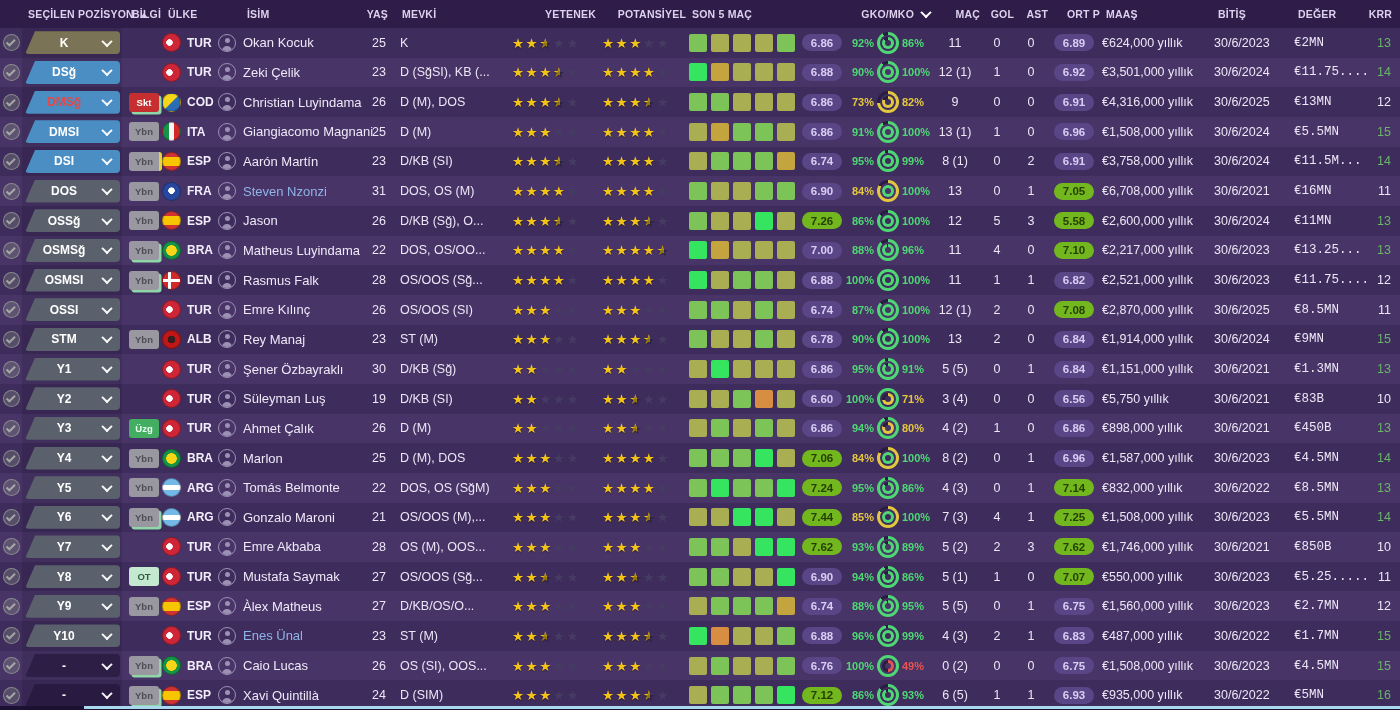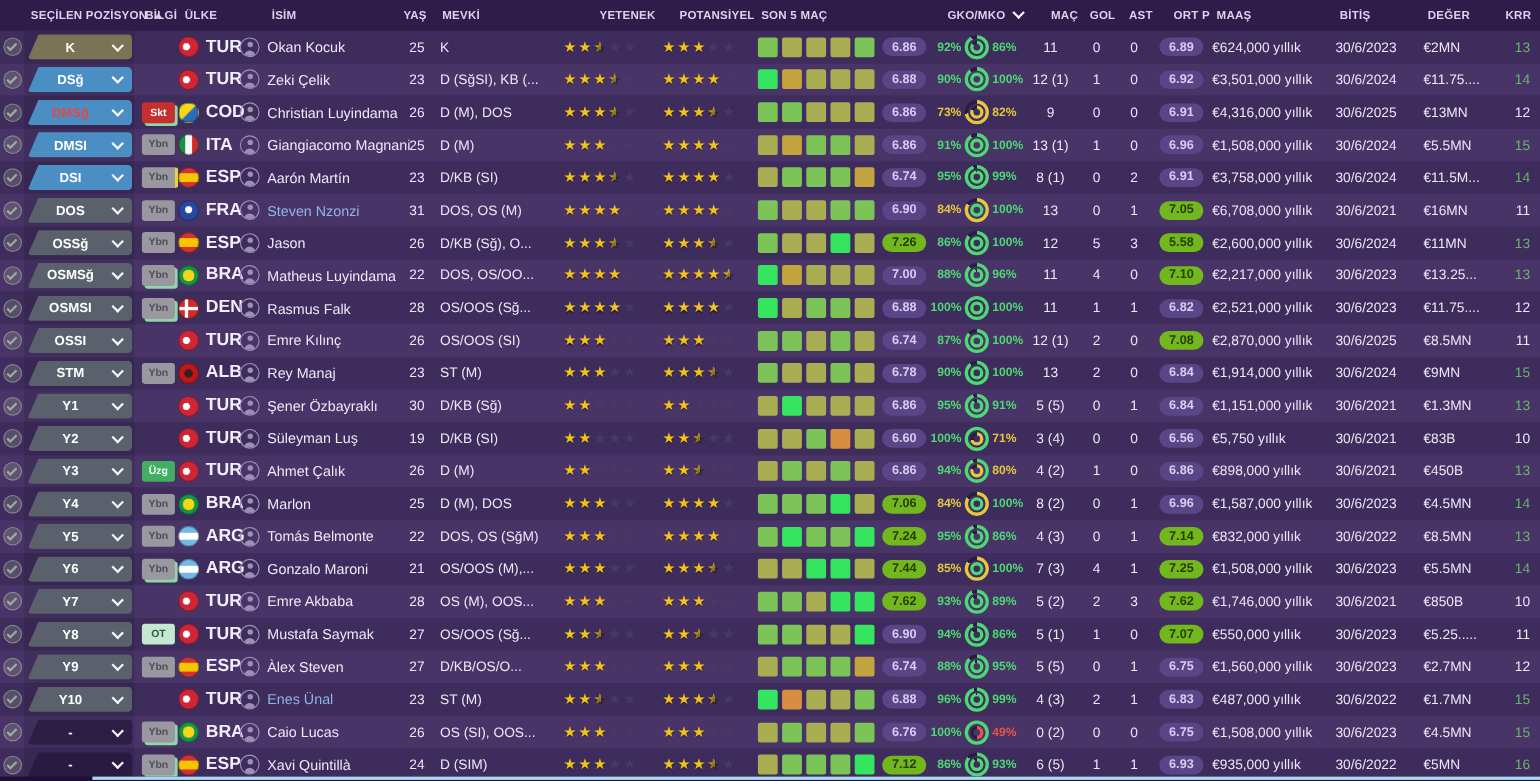--- a/index.html
+++ b/index.html
@@ -48,21 +48,21 @@
   .flag{width:17px;height:17px;border-radius:50%;border:1px solid rgba(0,0,0,.3);flex:0 0 auto;}
   .f-TUR{background:radial-gradient(circle at 38% 50%, #fff 0 3px, #cf2637 3.5px);}
   .f-COD{background:linear-gradient(135deg,#f7d618 48%,#2a6db5 52%);}
   .f-ITA{background:linear-gradient(90deg,#159447 33%,#f5f5f5 33% 66%,#d02a2a 66%);}
   .f-ESP{background:linear-gradient(180deg,#d03333 25%,#f7c600 25% 75%,#d03333 75%);}
   .f-FRA{background:radial-gradient(circle at 50% 45%, #fff 0 3px, #27489e 3.5px);}
   .f-BRA{background:radial-gradient(circle,#f7d618 0 42%,#159447 46%);}
   .f-DEN{background:linear-gradient(#fff,#fff) 0 50%/100% 3px no-repeat,linear-gradient(#fff,#fff) 35% 0/3px 100% no-repeat,#d02a2a;}
   .f-ALB{background:radial-gradient(circle,#3a1d1d 0 30%,#c01818 34%);}
   .f-ARG{background:linear-gradient(180deg,#74b8e8 33%,#fff 33% 66%,#74b8e8 66%);}
-  .nat{font-weight:bold;font-size:16px;color:#f2edfa;}
+  .nat{font-weight:bold;font-size:12px;color:#f2edfa;}
   
   .c-name{display:flex;align-items:center;gap:7px;}
   .avatar{position:relative;width:16px;height:16px;border-radius:50%;border:1px solid #9c91b5;flex:0 0 auto;overflow:hidden;}
   .avatar::before{content:"";position:absolute;top:3px;left:5.5px;width:5px;height:5px;border-radius:50%;background:#9c91b5;}
   .avatar::after{content:"";position:absolute;bottom:-2px;left:3px;width:10px;height:7px;border-radius:5px 5px 0 0;background:#9c91b5;}
   .pname{font-size:13px;color:#eee8f8;}
   .pname.link{color:#90b4e6;}
   
   .c-age{text-align:right;padding-right:10px;}
   .c-role{padding-left:4px;}
@@ -87,21 +87,21 @@
   .rng i{position:absolute;border-radius:50%;display:block;}
   .r1{inset:0;}
   .r2{inset:3px;background:var(--rb);}
   .r3{inset:5px;}
   .r4{inset:8px;background:var(--rb);}
   
   .c-mac,.c-gol,.c-ast{text-align:center;}
   .c-ortp{text-align:center;}
   .c-wage{padding-left:2px;font-size:12.5px;}
   .c-exp{padding-left:2px;}
-  .c-val{padding-left:2px;}
+  .c-val{padding-left:2px;font-family:Liberation Mono, monospace;}
   .c-krr{text-align:right;padding-right:9px;}
   .krr-green{color:#69b469;}
   
   .bottombar{position:absolute;left:0;right:0;bottom:0;height:4px;background:#1c1132;z-index:5;}
   .bottombar .thumb{position:absolute;left:84px;right:0;top:0;height:3px;background:#a9d9ef;}
 </style>
 </head>
 <body>
 
 <div class="app">
@@ -1177,21 +1177,21 @@
         </div>
     <div class="cell c-info">
           <span class="infobadge i-gray">Ybn</span>
         </div>
     <div class="cell c-flag">
           <span class="flag f-ESP"></span>
           <span class="nat">ESP</span>
         </div>
     <div class="cell c-name">
           <span class="avatar"></span>
-          <span class="pname">Àlex Steven</span>
+          <span class="pname">Àlex Matheus</span>
         </div>
     <div class="cell c-age">27</div>
     <div class="cell c-role">D/KB/OS/O...</div>
     <div class="cell c-stars"><span class="st f">★</span><span class="st f">★</span><span class="st f">★</span><span class="st e">★</span><span class="st e">★</span></div>
     <div class="cell c-stars"><span class="st f">★</span><span class="st f">★</span><span class="st f">★</span><span class="st e">★</span><span class="st e">★</span></div>
     <div class="cell c-form">
           <i class="fb" style="background:#a9ae52"></i>
           <i class="fb" style="background:#7cc457"></i>
           <i class="fb" style="background:#7cc457"></i>
           <i class="fb" style="background:#7cc457"></i>

